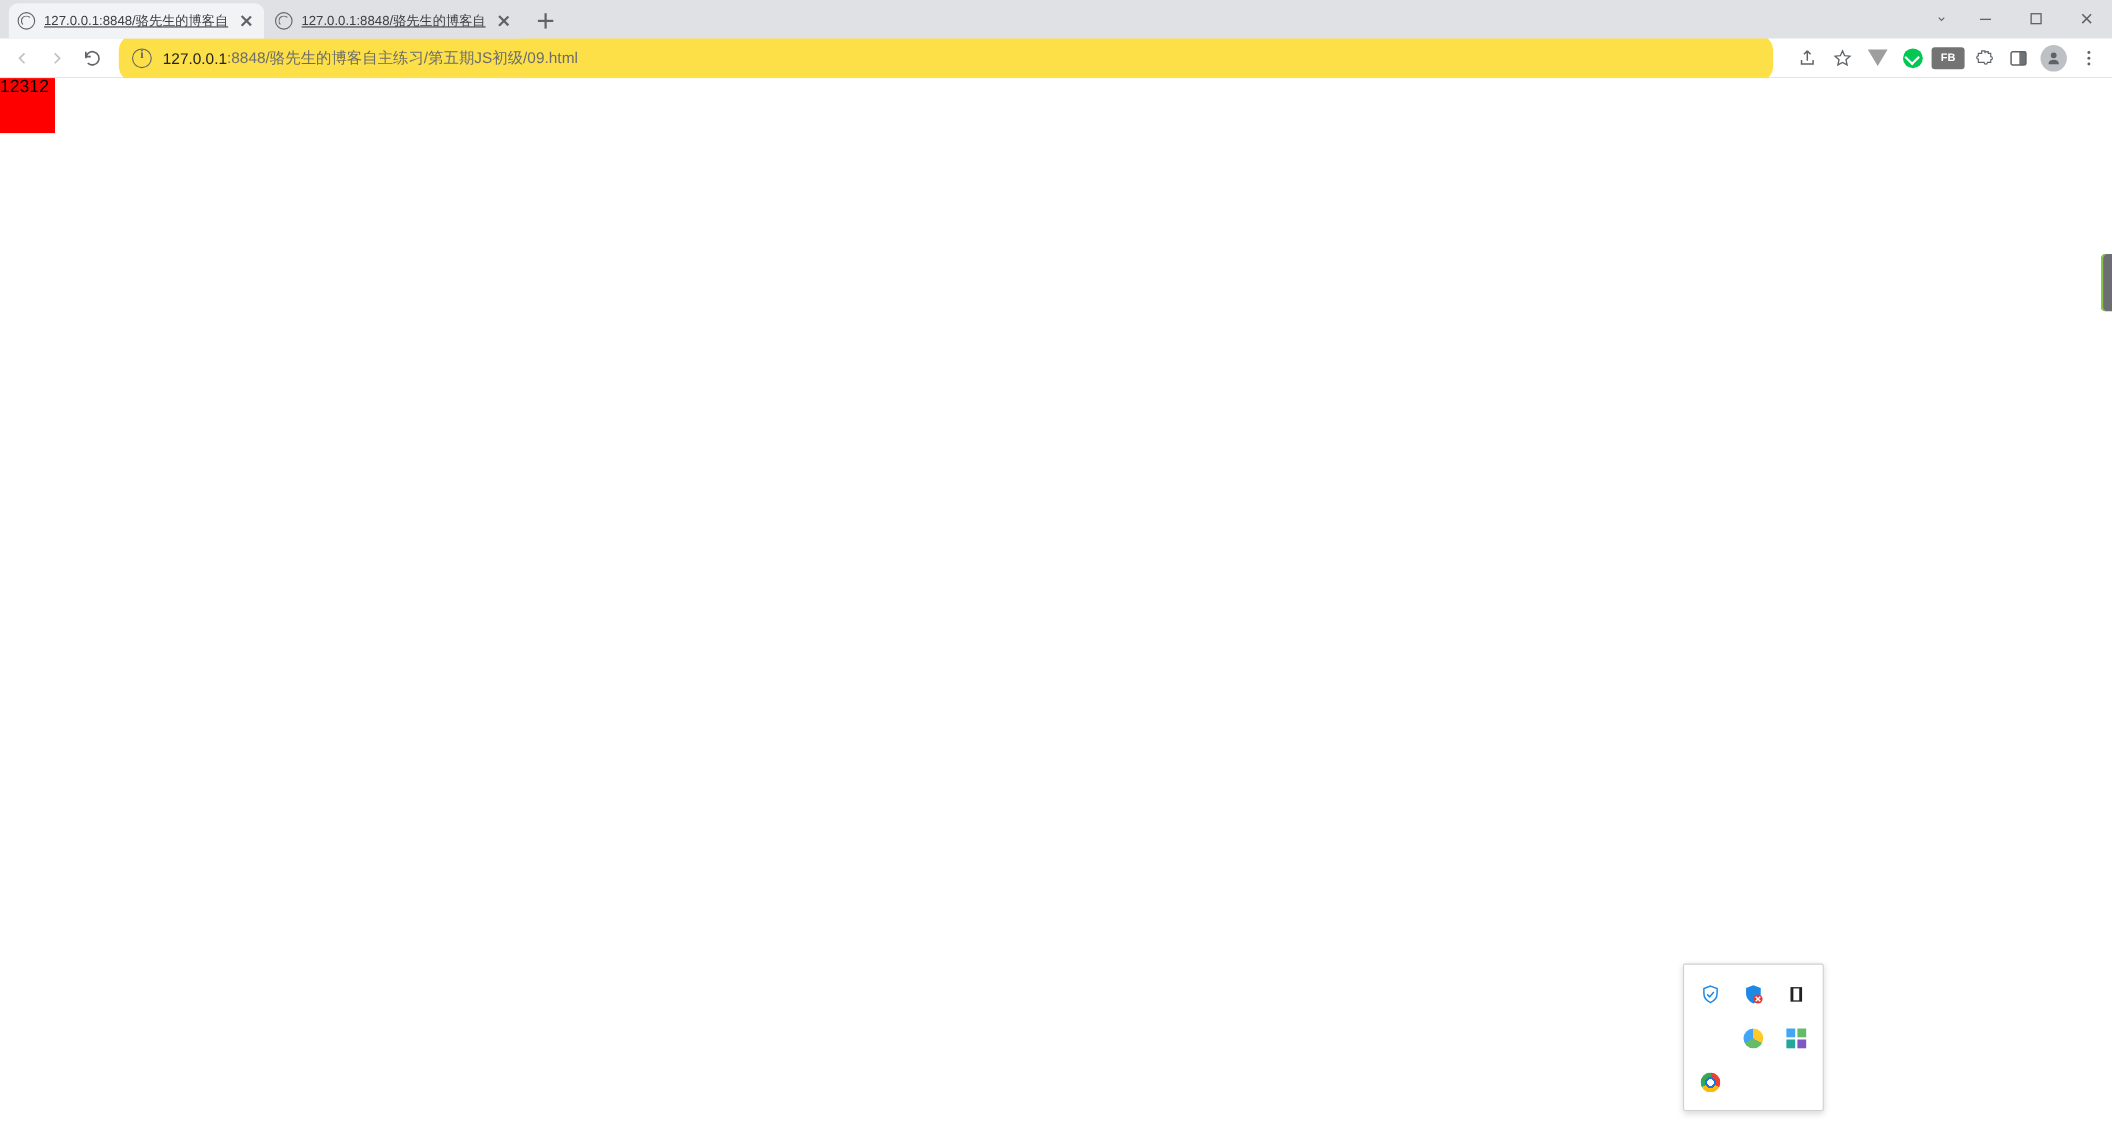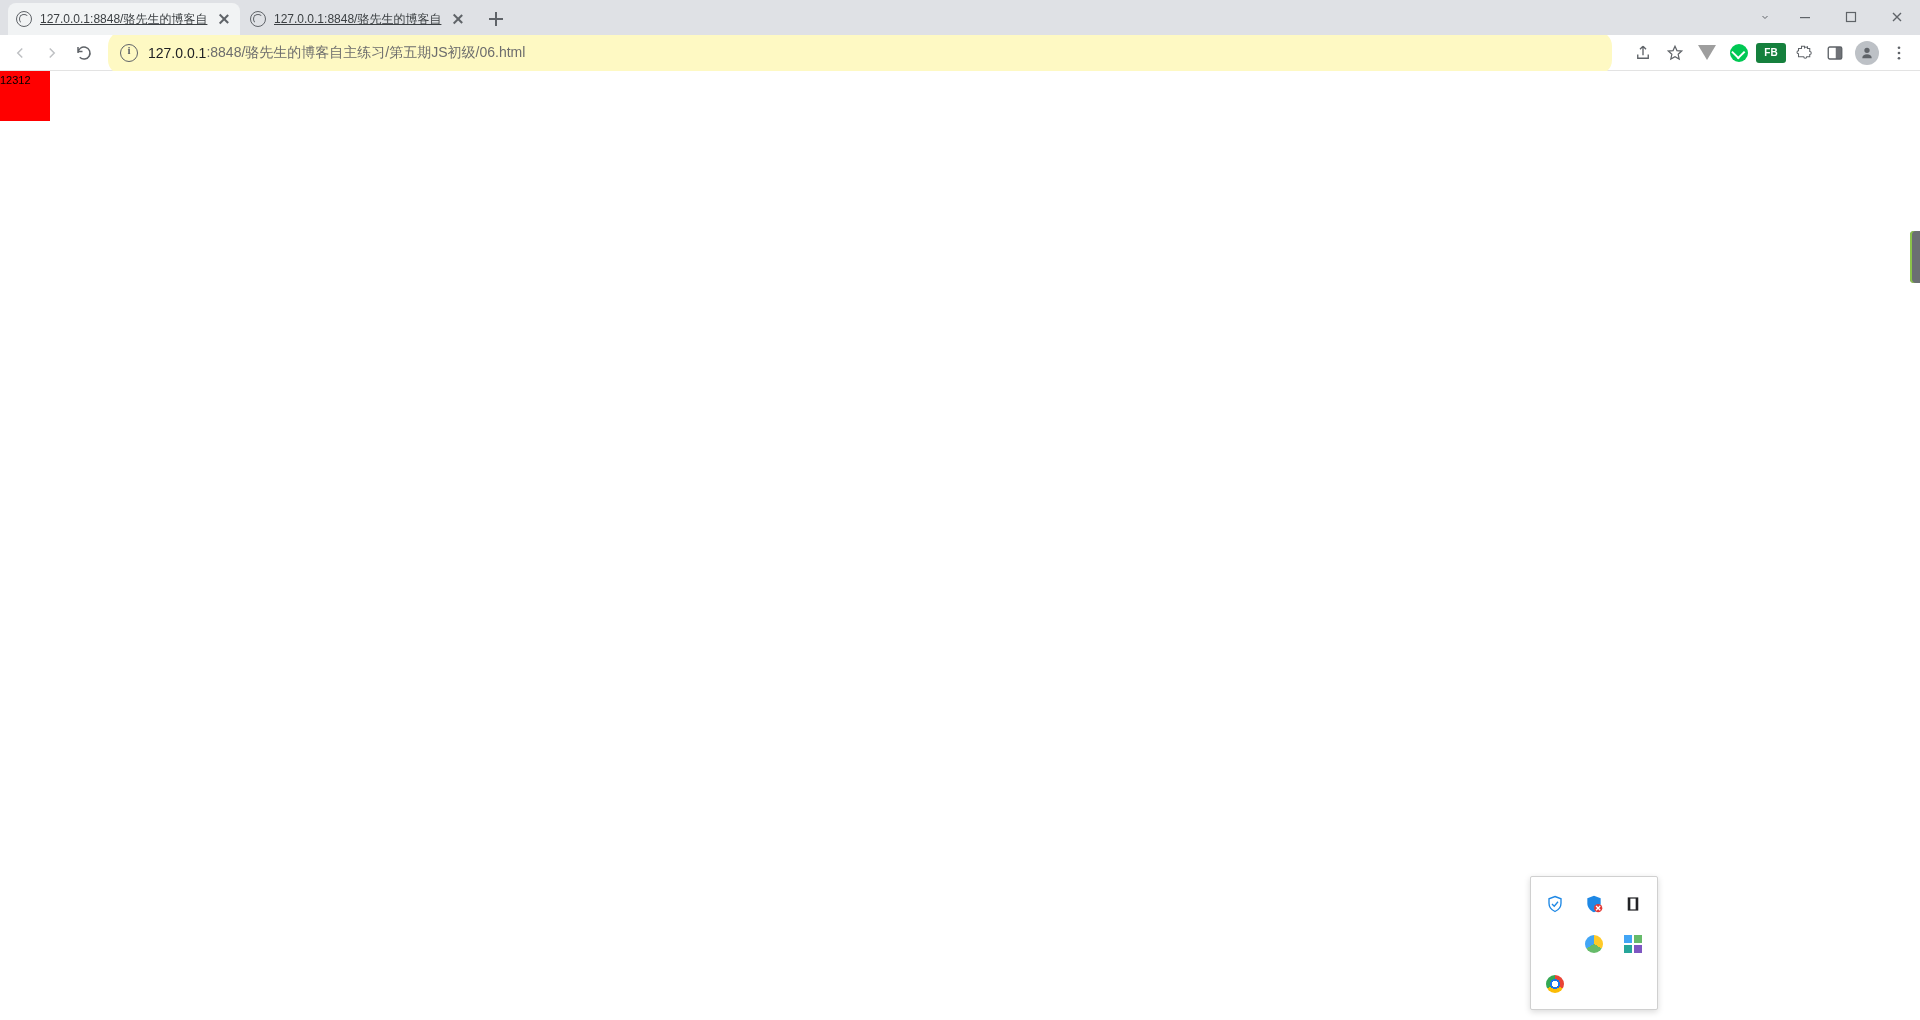--- a/index.html
+++ b/index.html
@@ -89,21 +89,21 @@
     width: 28px; height: 28px; border-radius: 50%;
     display: flex; align-items: center; justify-content: center;
     color: #5f6368;
   }
   .nav-btn.disabled { color: #bfc1c4; }
   .nav-btn svg { width: 18px; height: 18px; }
 
   .omnibox {
     flex: 1 1 auto;
     height: 44px;
-    background: #fef9c3;
+    background: #fde047;
     border-radius: 15px;
     display: flex;
     align-items: center;
     padding: 0 12px;
     margin: 0 6px;
     font-size: 14px;
     color: #202124;
   }
   .omnibox .site-info {
     width: 18px; height: 18px; margin-right: 10px; position: relative;
@@ -119,21 +119,21 @@
 
   .toolbar-actions { display: flex; align-items: center; gap: 2px; padding-left: 6px; }
   .act-btn {
     width: 30px; height: 30px; border-radius: 50%;
     display: flex; align-items: center; justify-content: center;
     color: #5f6368;
   }
   .act-btn svg { width: 18px; height: 18px; }
 
   .ext-fb {
-    width: 36px; height: 20px; background: #15803d; border-radius: 3px;
+    width: 36px; height: 20px; background: #737373; border-radius: 3px;
     color: #fff; font-size: 10px; font-weight: bold;
     display: flex; align-items: center; justify-content: center;
   }
   .ext-green {
     width: 18px; height: 18px; border-radius: 50%;
     background: #00c853;
     display: flex; align-items: center; justify-content: center;
   }
   .ext-green::after { content:""; width:8px; height:8px; border:2px solid #fff; border-top:none; border-right:none; transform: rotate(-45deg) translateY(-1px); }
   .ext-vue {
@@ -150,21 +150,21 @@
 
   
   .viewport {
     position: relative; width: 100%; height: calc(1020px - 35px - 36px);
     background: #fff;
   }
   .red-box {
     position: absolute; left: 0; top: 0;
     width: 50px; height: 50px;
     background: #ff0000;
-    font-size: 11px; line-height: 18px;
+    font-size: 16px; line-height: 18px;
     color: #000;
   }
 
   
   .tray {
     position: absolute;
     right: 262px; bottom: 10px;
     width: 128px;
     background: #fff;
     border: 1px solid #d0d0d0;
@@ -253,21 +253,21 @@
   </div>
   <div class="nav-btn">
     <svg viewBox="0 0 24 24">
         <path d="M4 12a8 8 0 1 1 2.34 5.66M4 4v6h6" fill="none" stroke="currentColor" stroke-width="2"></path>
       </svg>
   </div>
 
   <div class="omnibox">
     <span class="site-info"></span>
     <span class="url-host">127.0.0.1</span>
-      <span class="url-rest">:8848/骆先生的博客自主练习/第五期JS初级/06.html</span>
+      <span class="url-rest">:8848/骆先生的博客自主练习/第五期JS初级/09.html</span>
   </div>
 
   <div class="toolbar-actions">
     <div class="act-btn">
       <svg viewBox="0 0 24 24">
           <path d="M12 3v12M12 3l-4 4M12 3l4 4M5 14v5h14v-5" fill="none" stroke="currentColor" stroke-width="1.8"></path>
         </svg>
     </div>
     <div class="act-btn">
       <svg viewBox="0 0 24 24">

